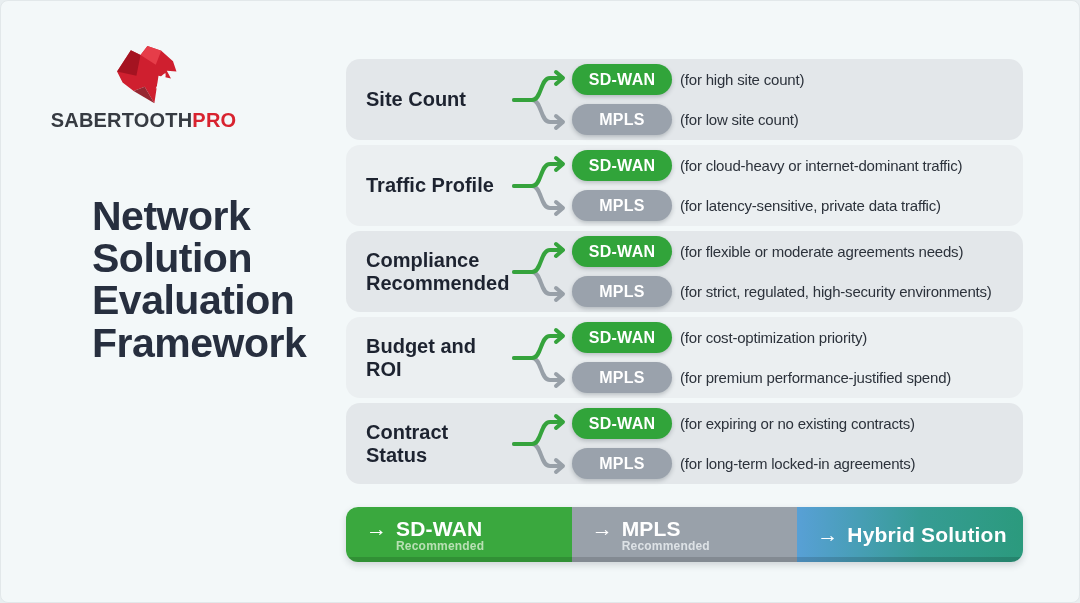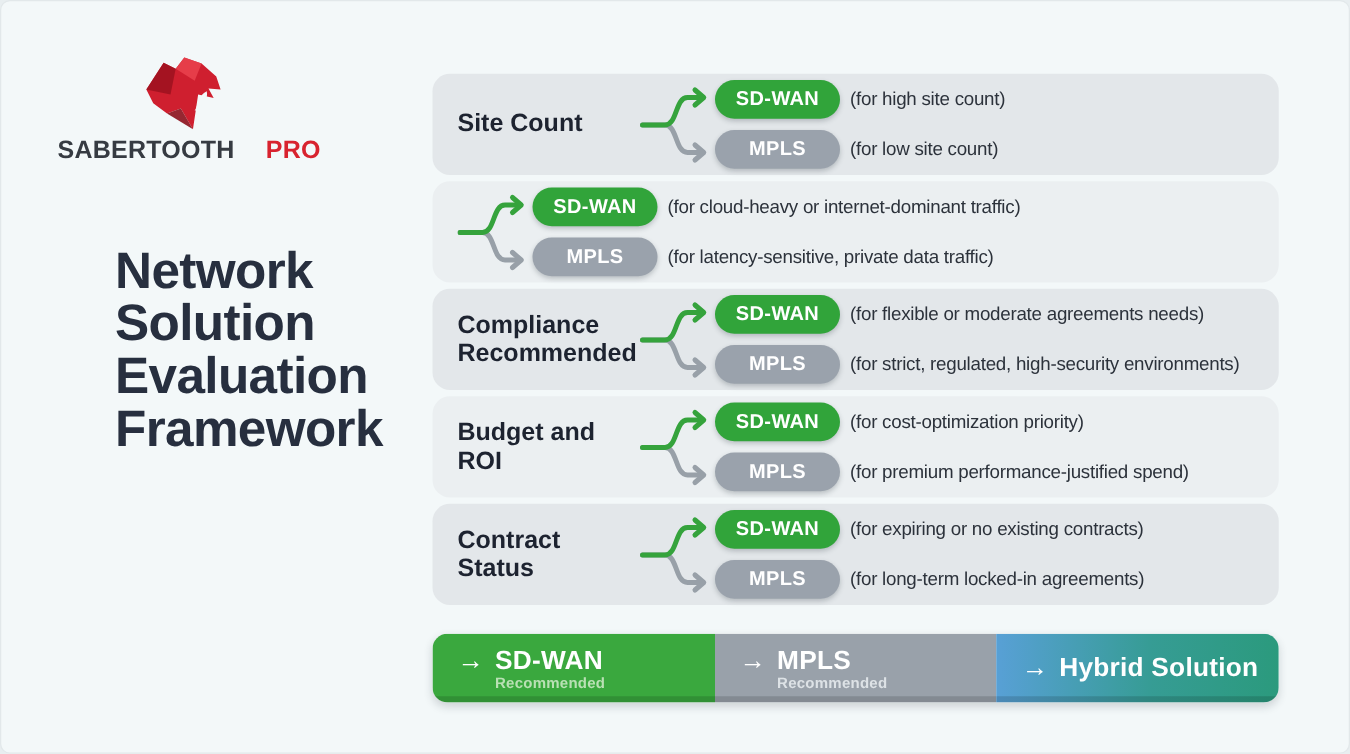--- a/index.html
+++ b/index.html
@@ -6,21 +6,21 @@
   .canvas{
     position:relative;width:1080px;height:603px;background:#f3f8f9;
     font-family:"Liberation Sans",sans-serif;overflow:hidden;
     border:1px solid #e2e8ea;box-sizing:border-box;border-radius:8px;
   }
   
   .brand{position:absolute;left:45px;top:42px;width:195px;text-align:center;}
   .brand-mark{display:block;margin:0 auto 2px auto;}
   .brand-text{font-size:20px;font-weight:800;letter-spacing:.2px;white-space:nowrap;}
   .brand-primary{color:#363b42;}
-  .brand-accent{color:#d8232f;padding-left:25px;}
+  .brand-accent{color:#d8232f;}
   .main-title{
     position:absolute;left:57px;top:194px;
     font-size:41px;font-weight:bold;line-height:1.03;color:#272f3f;letter-spacing:-.5px;margin-left:34px;
   }
   
   .rows{position:absolute;left:345px;top:58px;width:677px;display:flex;flex-direction:column;gap:5px;}
   .row{
     height:81px;border-radius:14px;display:flex;align-items:center;
     padding-left:20px;box-sizing:border-box;
   }
@@ -99,20 +99,21 @@
           <span class="note">(for high site count)</span>
         </div>
         <div class="option">
           <span class="pill gray">MPLS</span>
           <span class="note">(for low site count)</span>
         </div>
       </div>
     </div>
 
     <div class="row even">
+      <div class="row-label">Traffic Profile</div>
       <svg class="branch" viewBox="0 0 58 80" fill="none">
         <path d="M2,40 H20 C30,40 28,62 38,62 H50" stroke="#98a0a8" stroke-width="4" stroke-linecap="round" stroke-linejoin="round"></path>
         <path d="M44,56 L51,62 L44,68" stroke="#98a0a8" stroke-width="4" stroke-linecap="round" stroke-linejoin="round"></path>
         <path d="M2,40 H20 C30,40 28,18 38,18 H50" stroke="#35a33c" stroke-width="4" stroke-linecap="round" stroke-linejoin="round"></path>
         <path d="M44,12 L51,18 L44,24" stroke="#35a33c" stroke-width="4" stroke-linecap="round" stroke-linejoin="round"></path>
       </svg>
       <div class="options">
         <div class="option">
           <span class="pill green">SD-WAN</span>
           <span class="note">(for cloud-heavy or internet-dominant traffic)</span>

